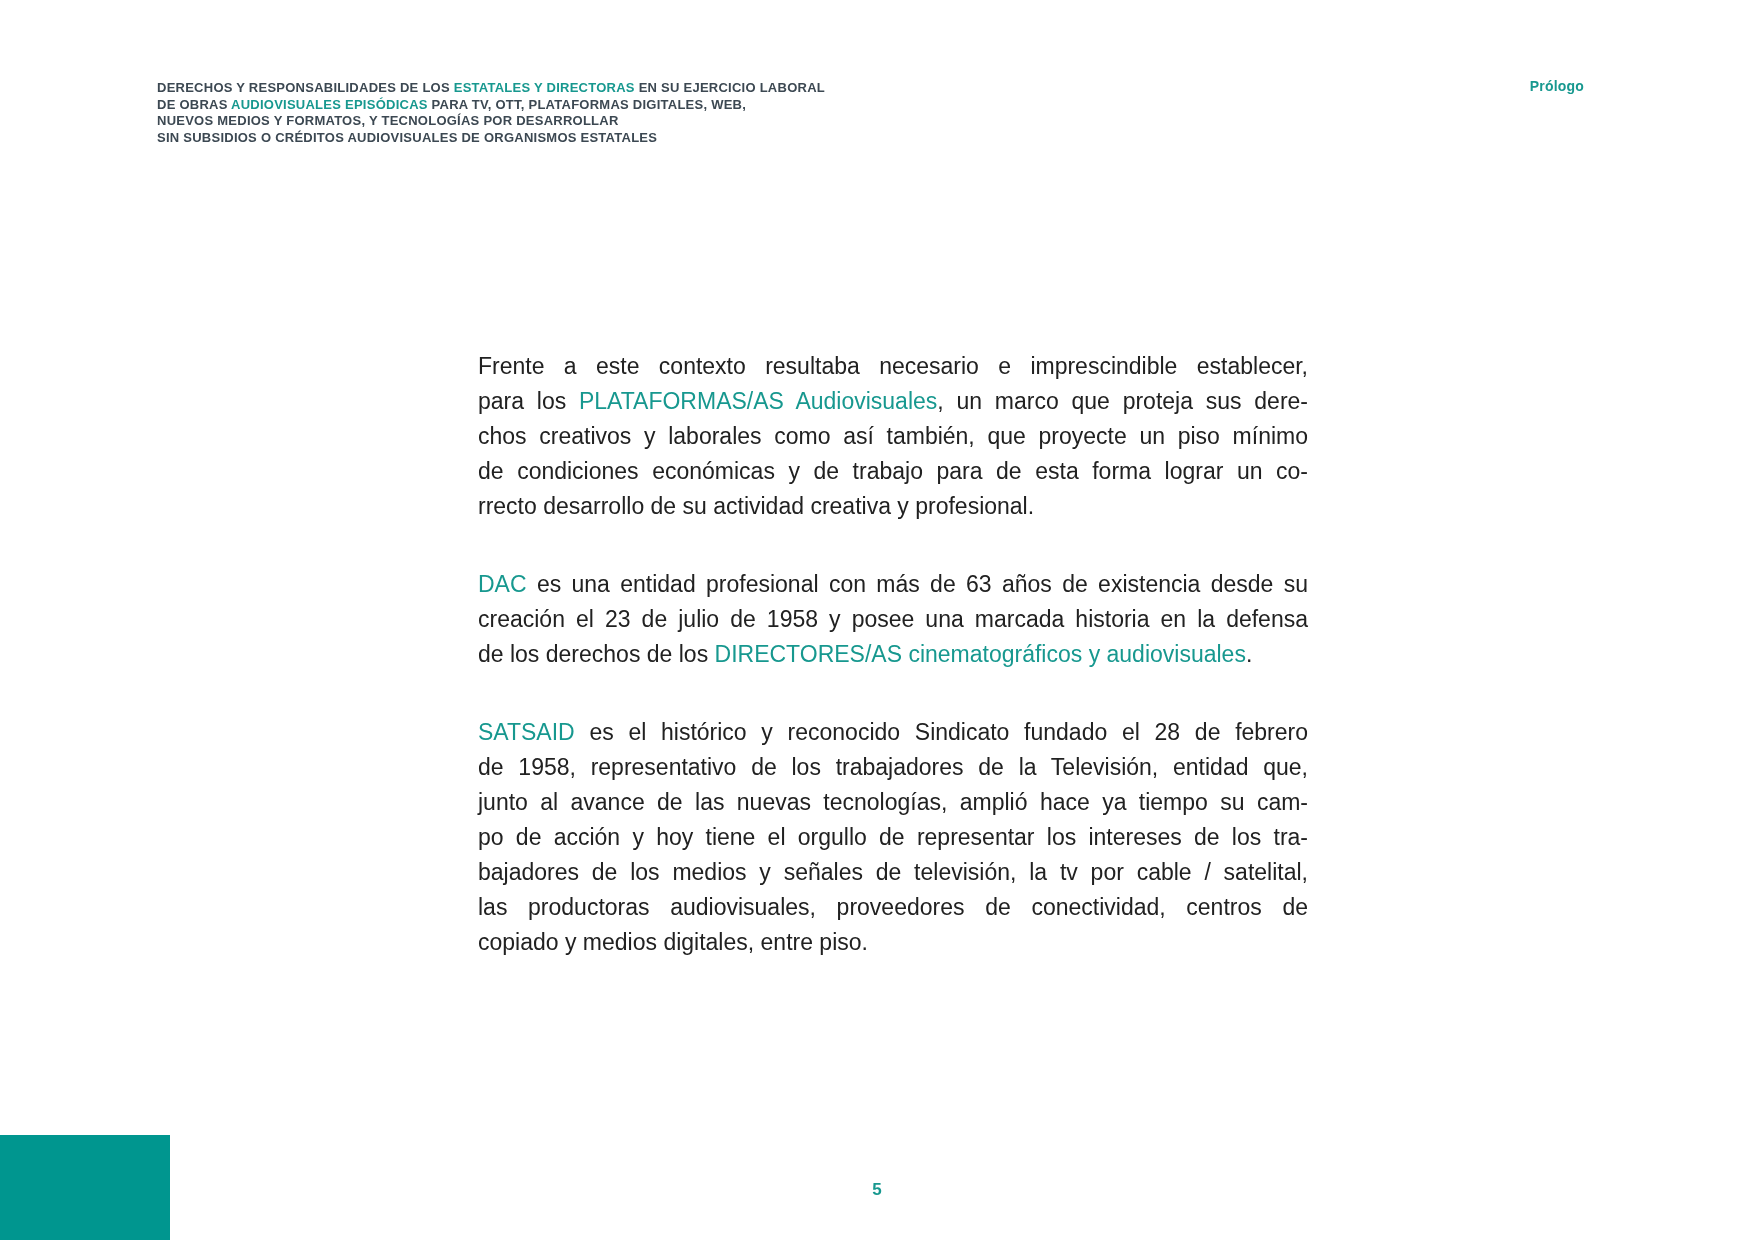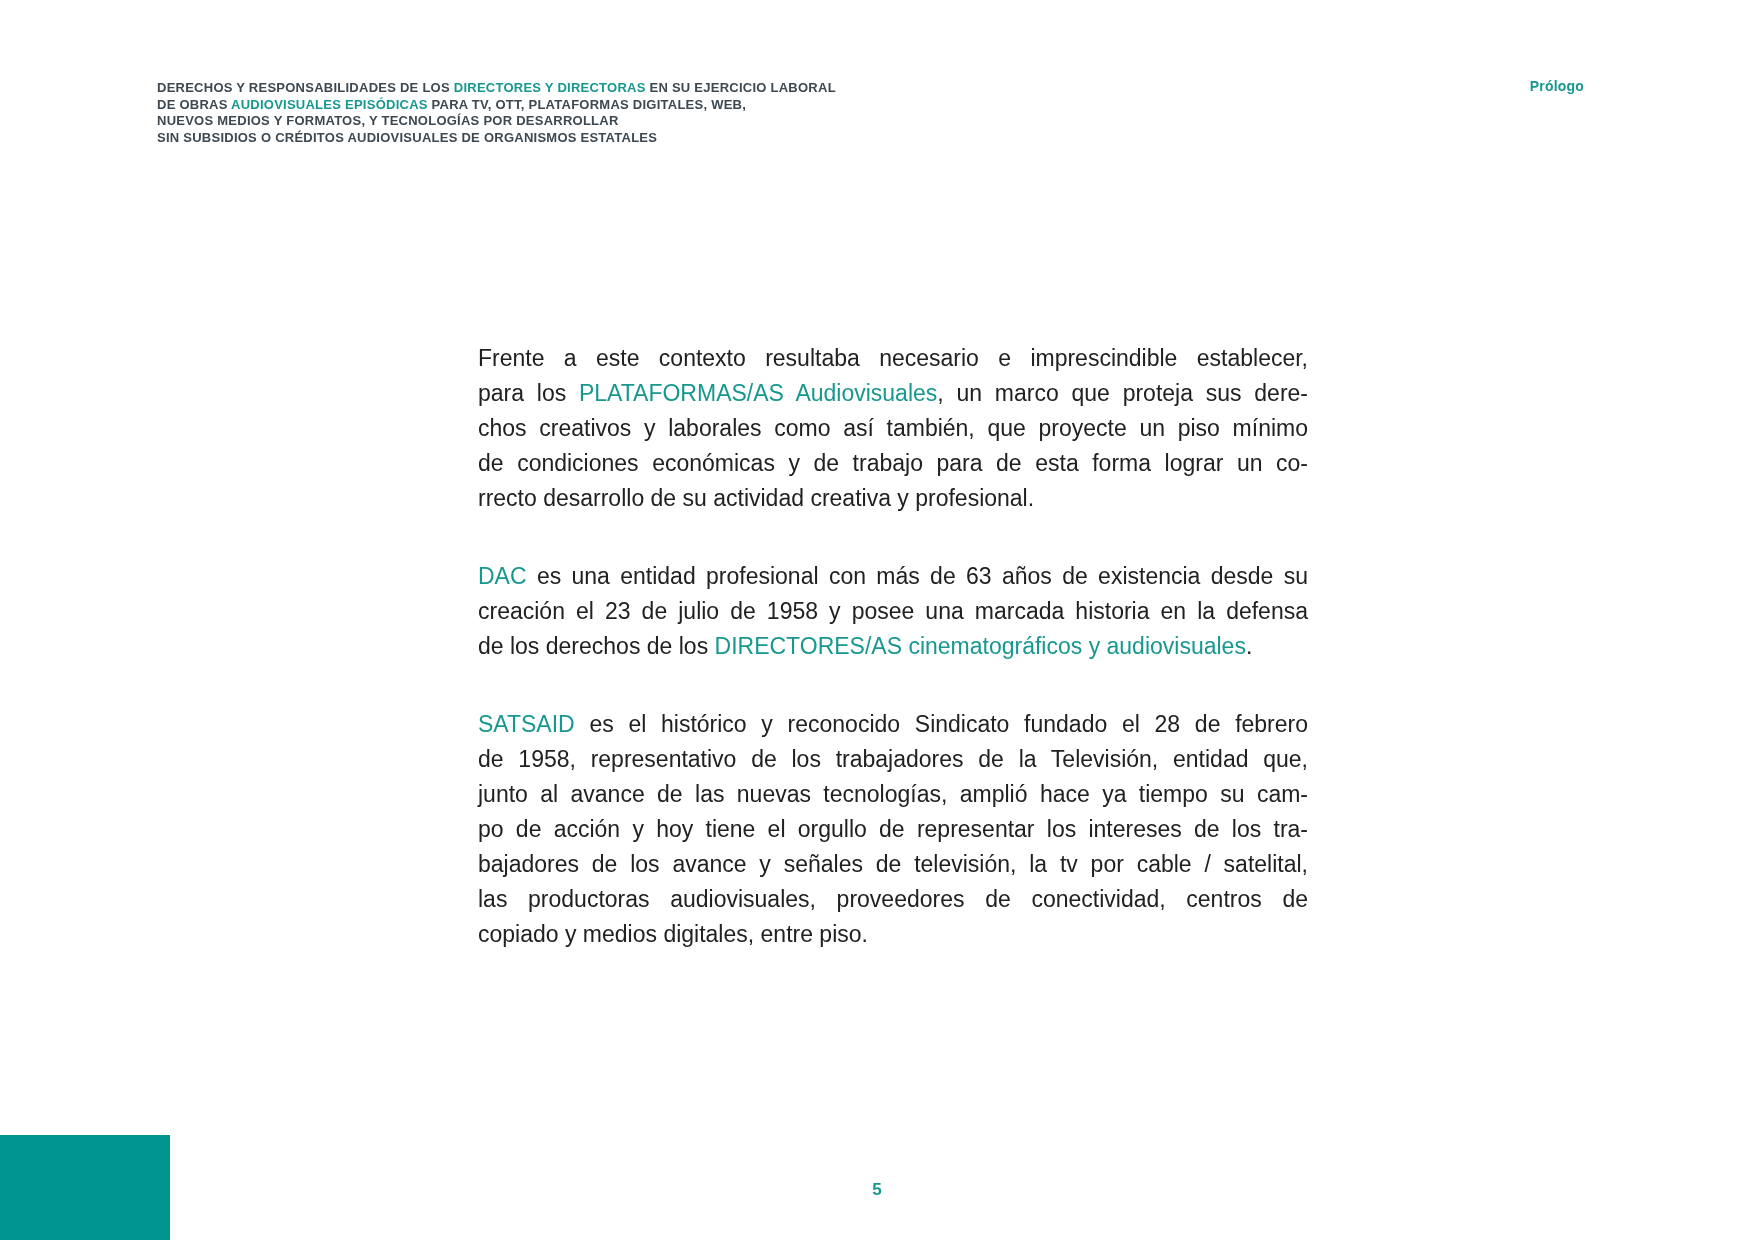--- a/index.html
+++ b/index.html
@@ -21,21 +21,21 @@
   .section-label{
     position:absolute;top:-2px;right:170px;
     font-size:14px;font-weight:bold;color:#17988F;letter-spacing:0.2px;
   }
 
   
   .body-col{
     position:absolute;left:478px;top:333px;width:830px;
     font-size:23px;line-height:35px;color:#212121;
   }
-  .body-col p{margin:8px 0 43px 0;padding:0;}
+  .body-col p{margin:16px 0 43px 0;padding:0;}
   .bl{display:block;text-align:justify;text-align-last:justify;}
   .bl.last{text-align-last:left;}
   .bl span{white-space:pre-wrap;}
 
   
   .page-number{
     position:absolute;left:0;right:0;bottom:40px;text-align:center;
     font-size:17px;font-weight:bold;color:#17988F;
   }
   .corner-block{
@@ -43,21 +43,21 @@
     background:#00968F;
   }
 </style>
 </head>
 <body>
 
 <div class="page">
 
   <header class="doc-header">
     <div class="header-title">
-      <span class="h-line"><span>DERECHOS Y RESPONSABILIDADES DE LOS </span><span class="teal">DIRECTORES Y DIRECTORAS</span><span> EN SU EJERCICIO LABORAL</span></span>
+      <span class="h-line"><span>DERECHOS Y RESPONSABILIDADES DE LOS </span><span class="teal">ESTATALES Y DIRECTORAS</span><span> EN SU EJERCICIO LABORAL</span></span>
       <span class="h-line"><span>DE OBRAS </span><span class="teal">AUDIOVISUALES EPISÓDICAS</span><span> PARA TV, OTT, PLATAFORMAS DIGITALES, WEB,</span></span>
       <span class="h-line"><span>NUEVOS MEDIOS Y FORMATOS, Y TECNOLOGÍAS POR DESARROLLAR</span></span>
       <span class="h-line"><span>SIN SUBSIDIOS O CRÉDITOS AUDIOVISUALES DE ORGANISMOS ESTATALES</span></span>
     </div>
     <div class="section-label">Prólogo</div>
   </header>
 
   <main class="body-col">
 
     <p>
@@ -72,21 +72,21 @@
       <span class="bl"><span class="teal">DAC</span><span> es una entidad profesional con más de 63 años de existencia desde su</span></span>
       <span class="bl"><span>creación el 23 de julio de 1958 y posee una marcada historia en la defensa</span></span>
       <span class="bl last"><span>de los derechos de los </span><span class="teal">DIRECTORES/AS cinematográficos y audiovisuales</span><span>.</span></span>
     </p>
 
     <p>
       <span class="bl"><span class="teal">SATSAID</span><span> es el histórico y reconocido Sindicato fundado el 28 de febrero</span></span>
       <span class="bl"><span>de 1958, representativo de los trabajadores de la Televisión, entidad que,</span></span>
       <span class="bl"><span>junto al avance de las nuevas tecnologías, amplió hace ya tiempo su cam-</span></span>
       <span class="bl"><span>po de acción y hoy tiene el orgullo de representar los intereses de los tra-</span></span>
-      <span class="bl"><span>bajadores de los avance y señales de televisión, la tv por cable / satelital,</span></span>
+      <span class="bl"><span>bajadores de los medios y señales de televisión, la tv por cable / satelital,</span></span>
       <span class="bl"><span>las productoras audiovisuales, proveedores de conectividad, centros de</span></span>
       <span class="bl last"><span>copiado y medios digitales, entre piso.</span></span>
     </p>
 
   </main>
 
   <div class="page-number">5</div>
 
   <div class="corner-block"></div>
 

